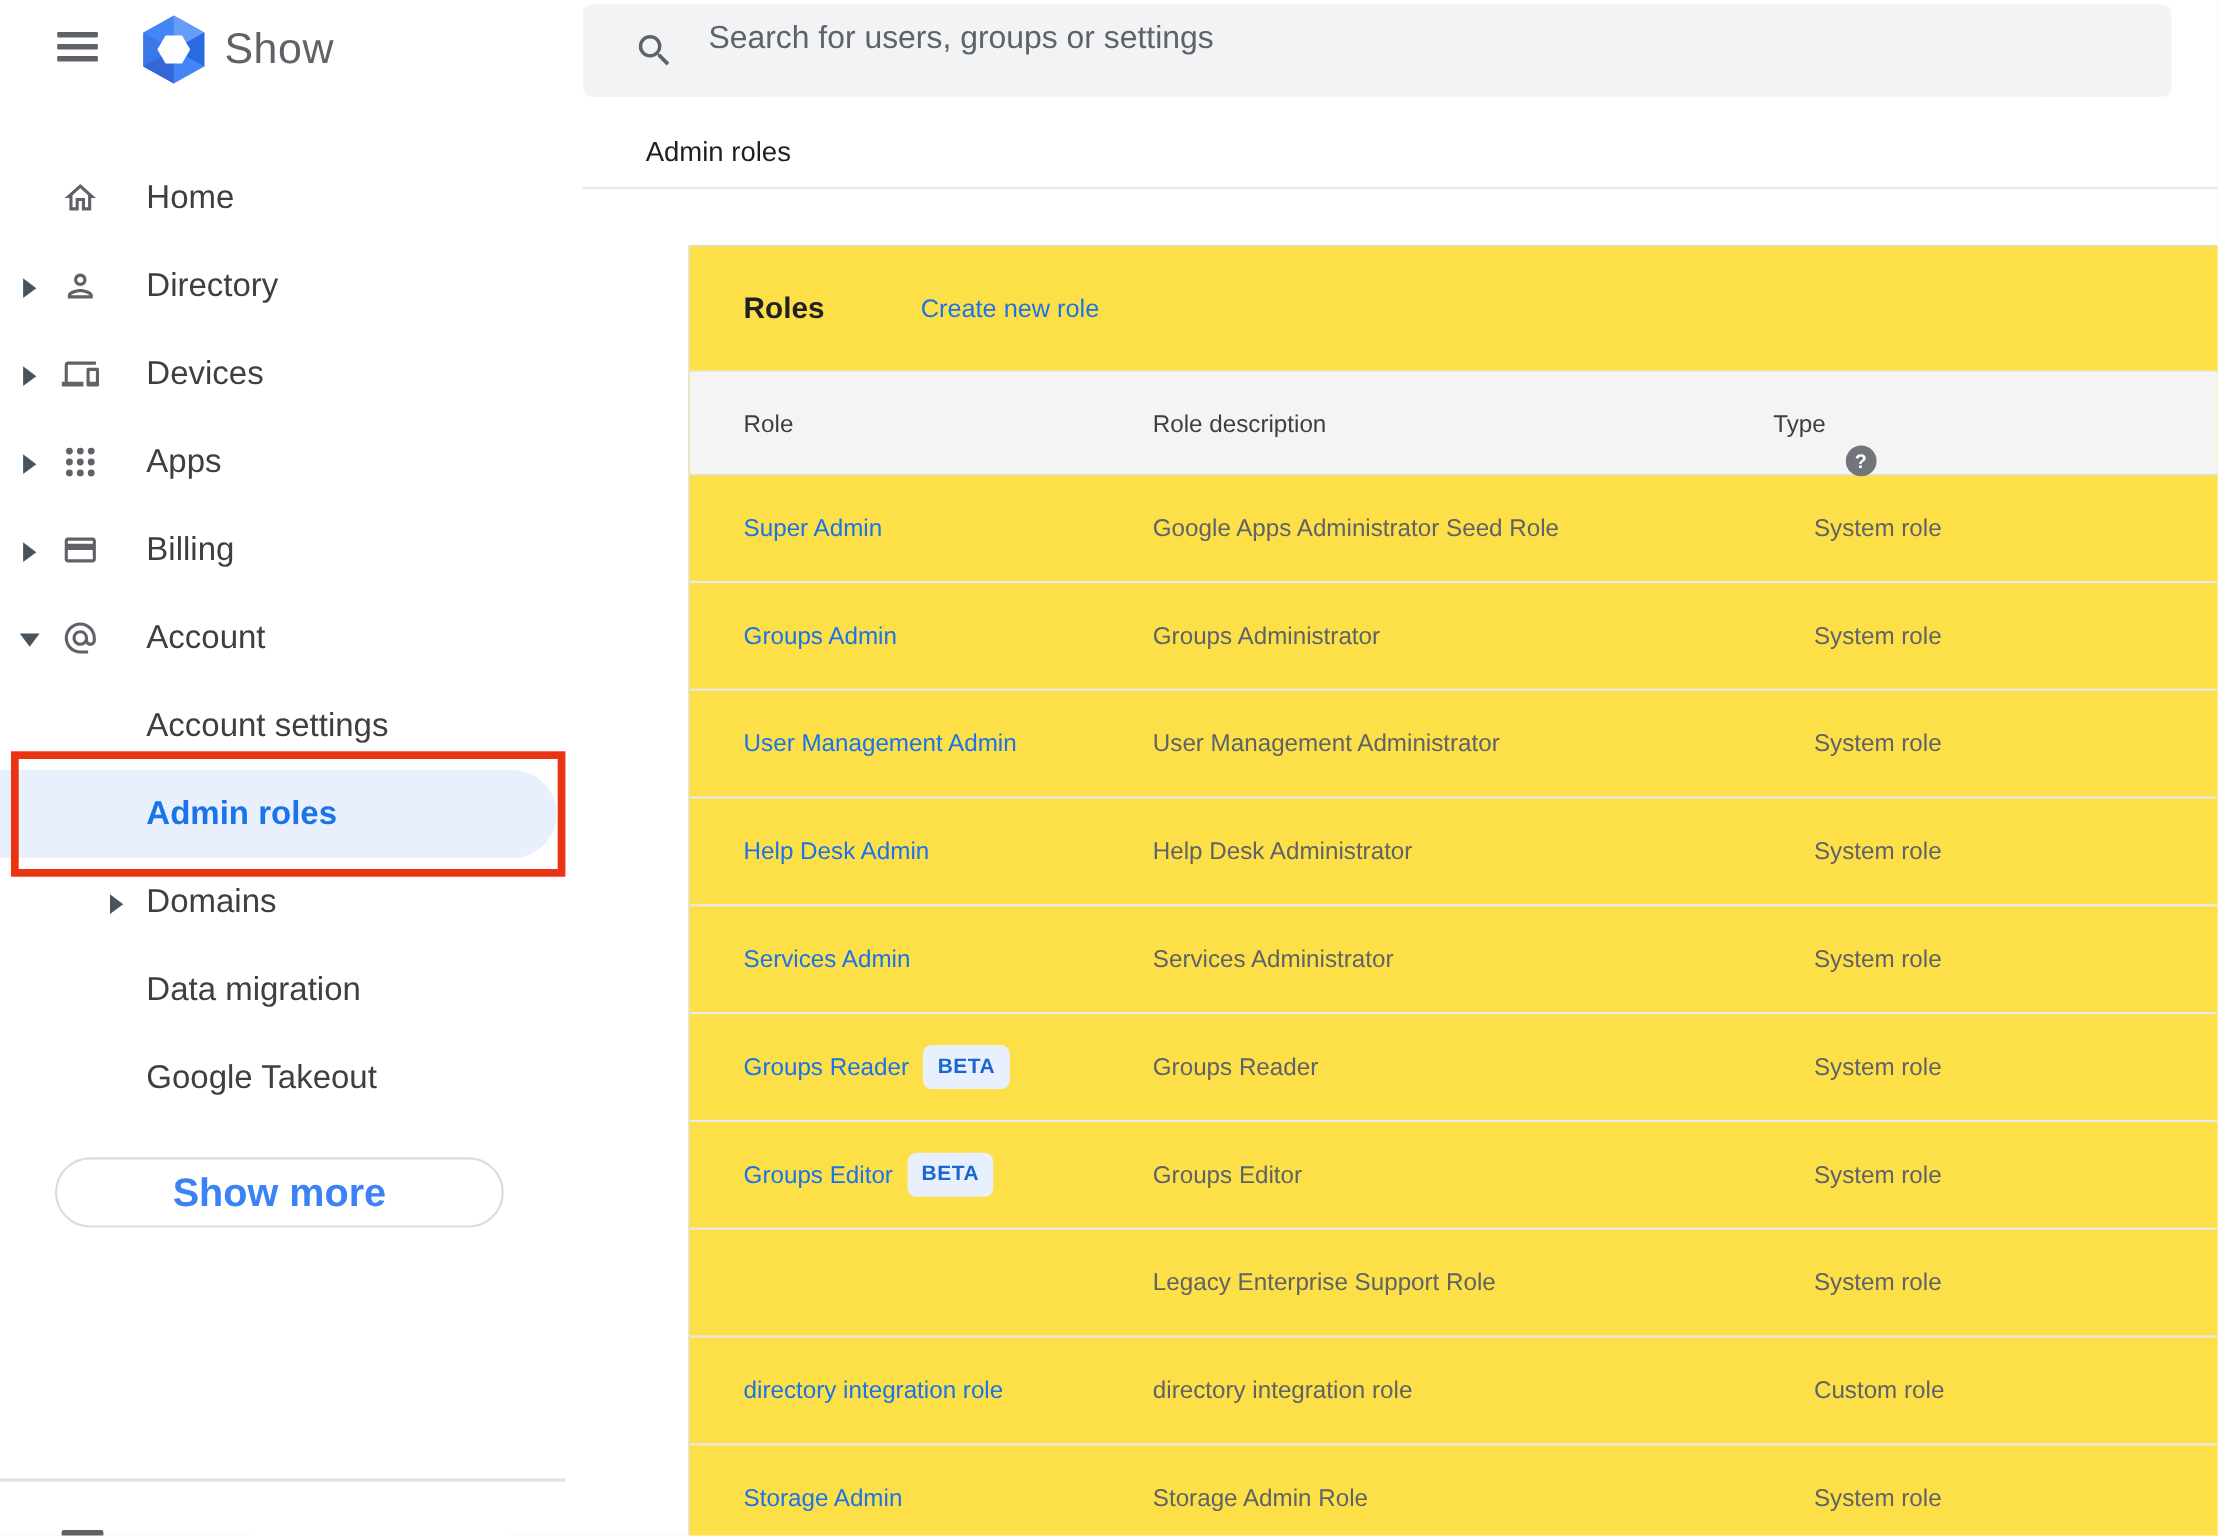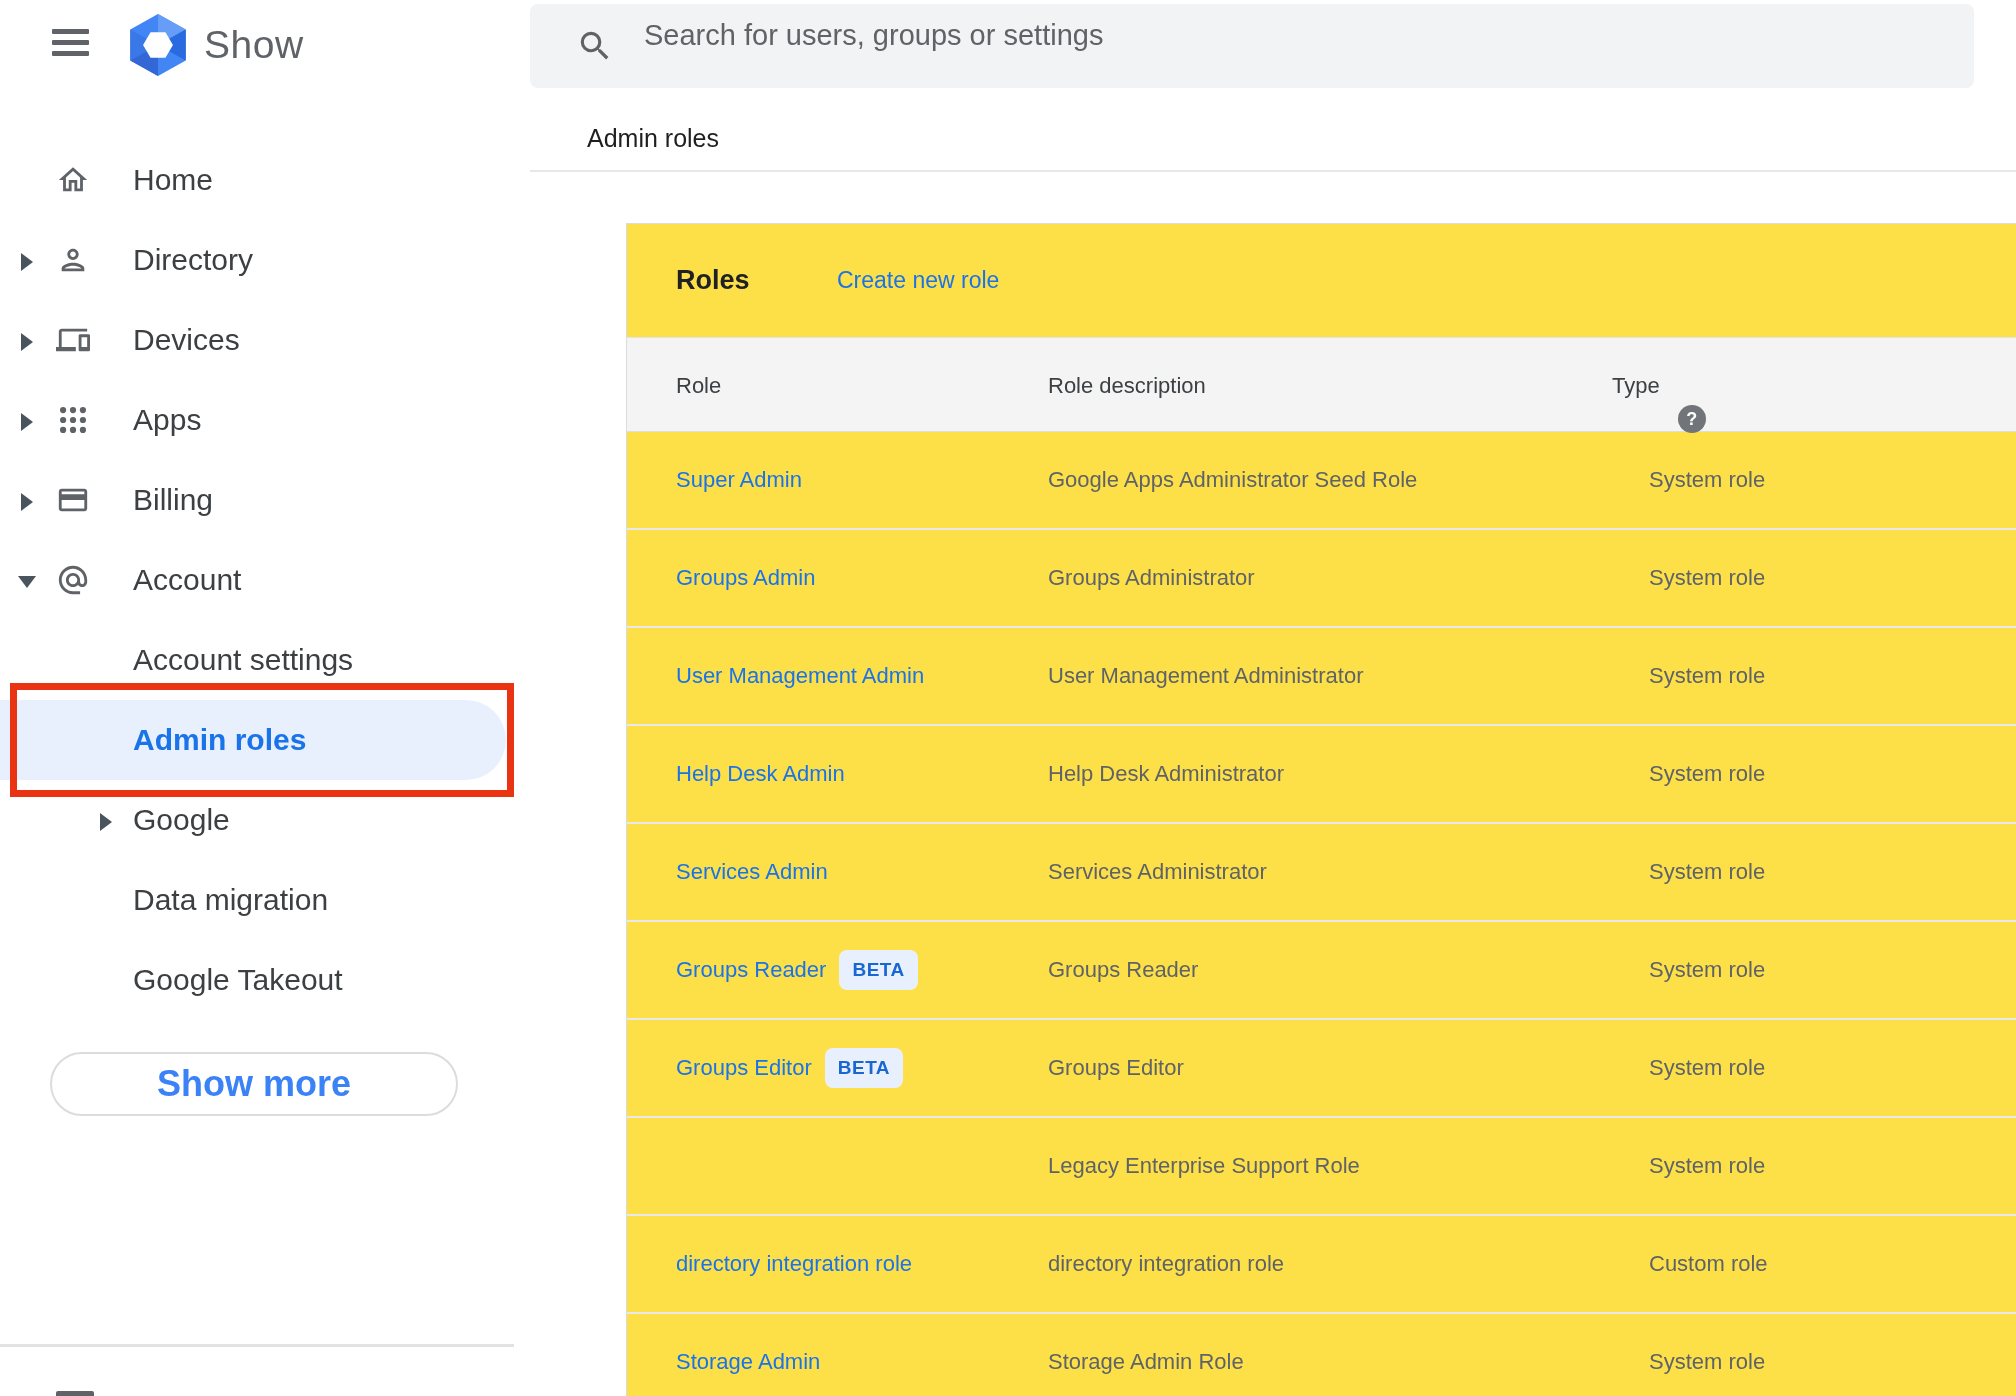--- a/index.html
+++ b/index.html
@@ -178,21 +178,21 @@
       </div>
 
       <div class="nav-item i7">
         <div class="pill"></div>
         <div class="annotation"></div>
         <span class="label sel">Admin roles</span>
       </div>
 
       <div class="nav-item i8">
         <span class="caret right dom"></span>
-        <span class="label">Google</span>
+        <span class="label">Domains</span>
       </div>
 
       <div class="nav-item i9">
         <span class="label">Data migration</span>
       </div>
 
       <div class="nav-item i10">
         <span class="label">Google Takeout</span>
       </div>
     </nav>

